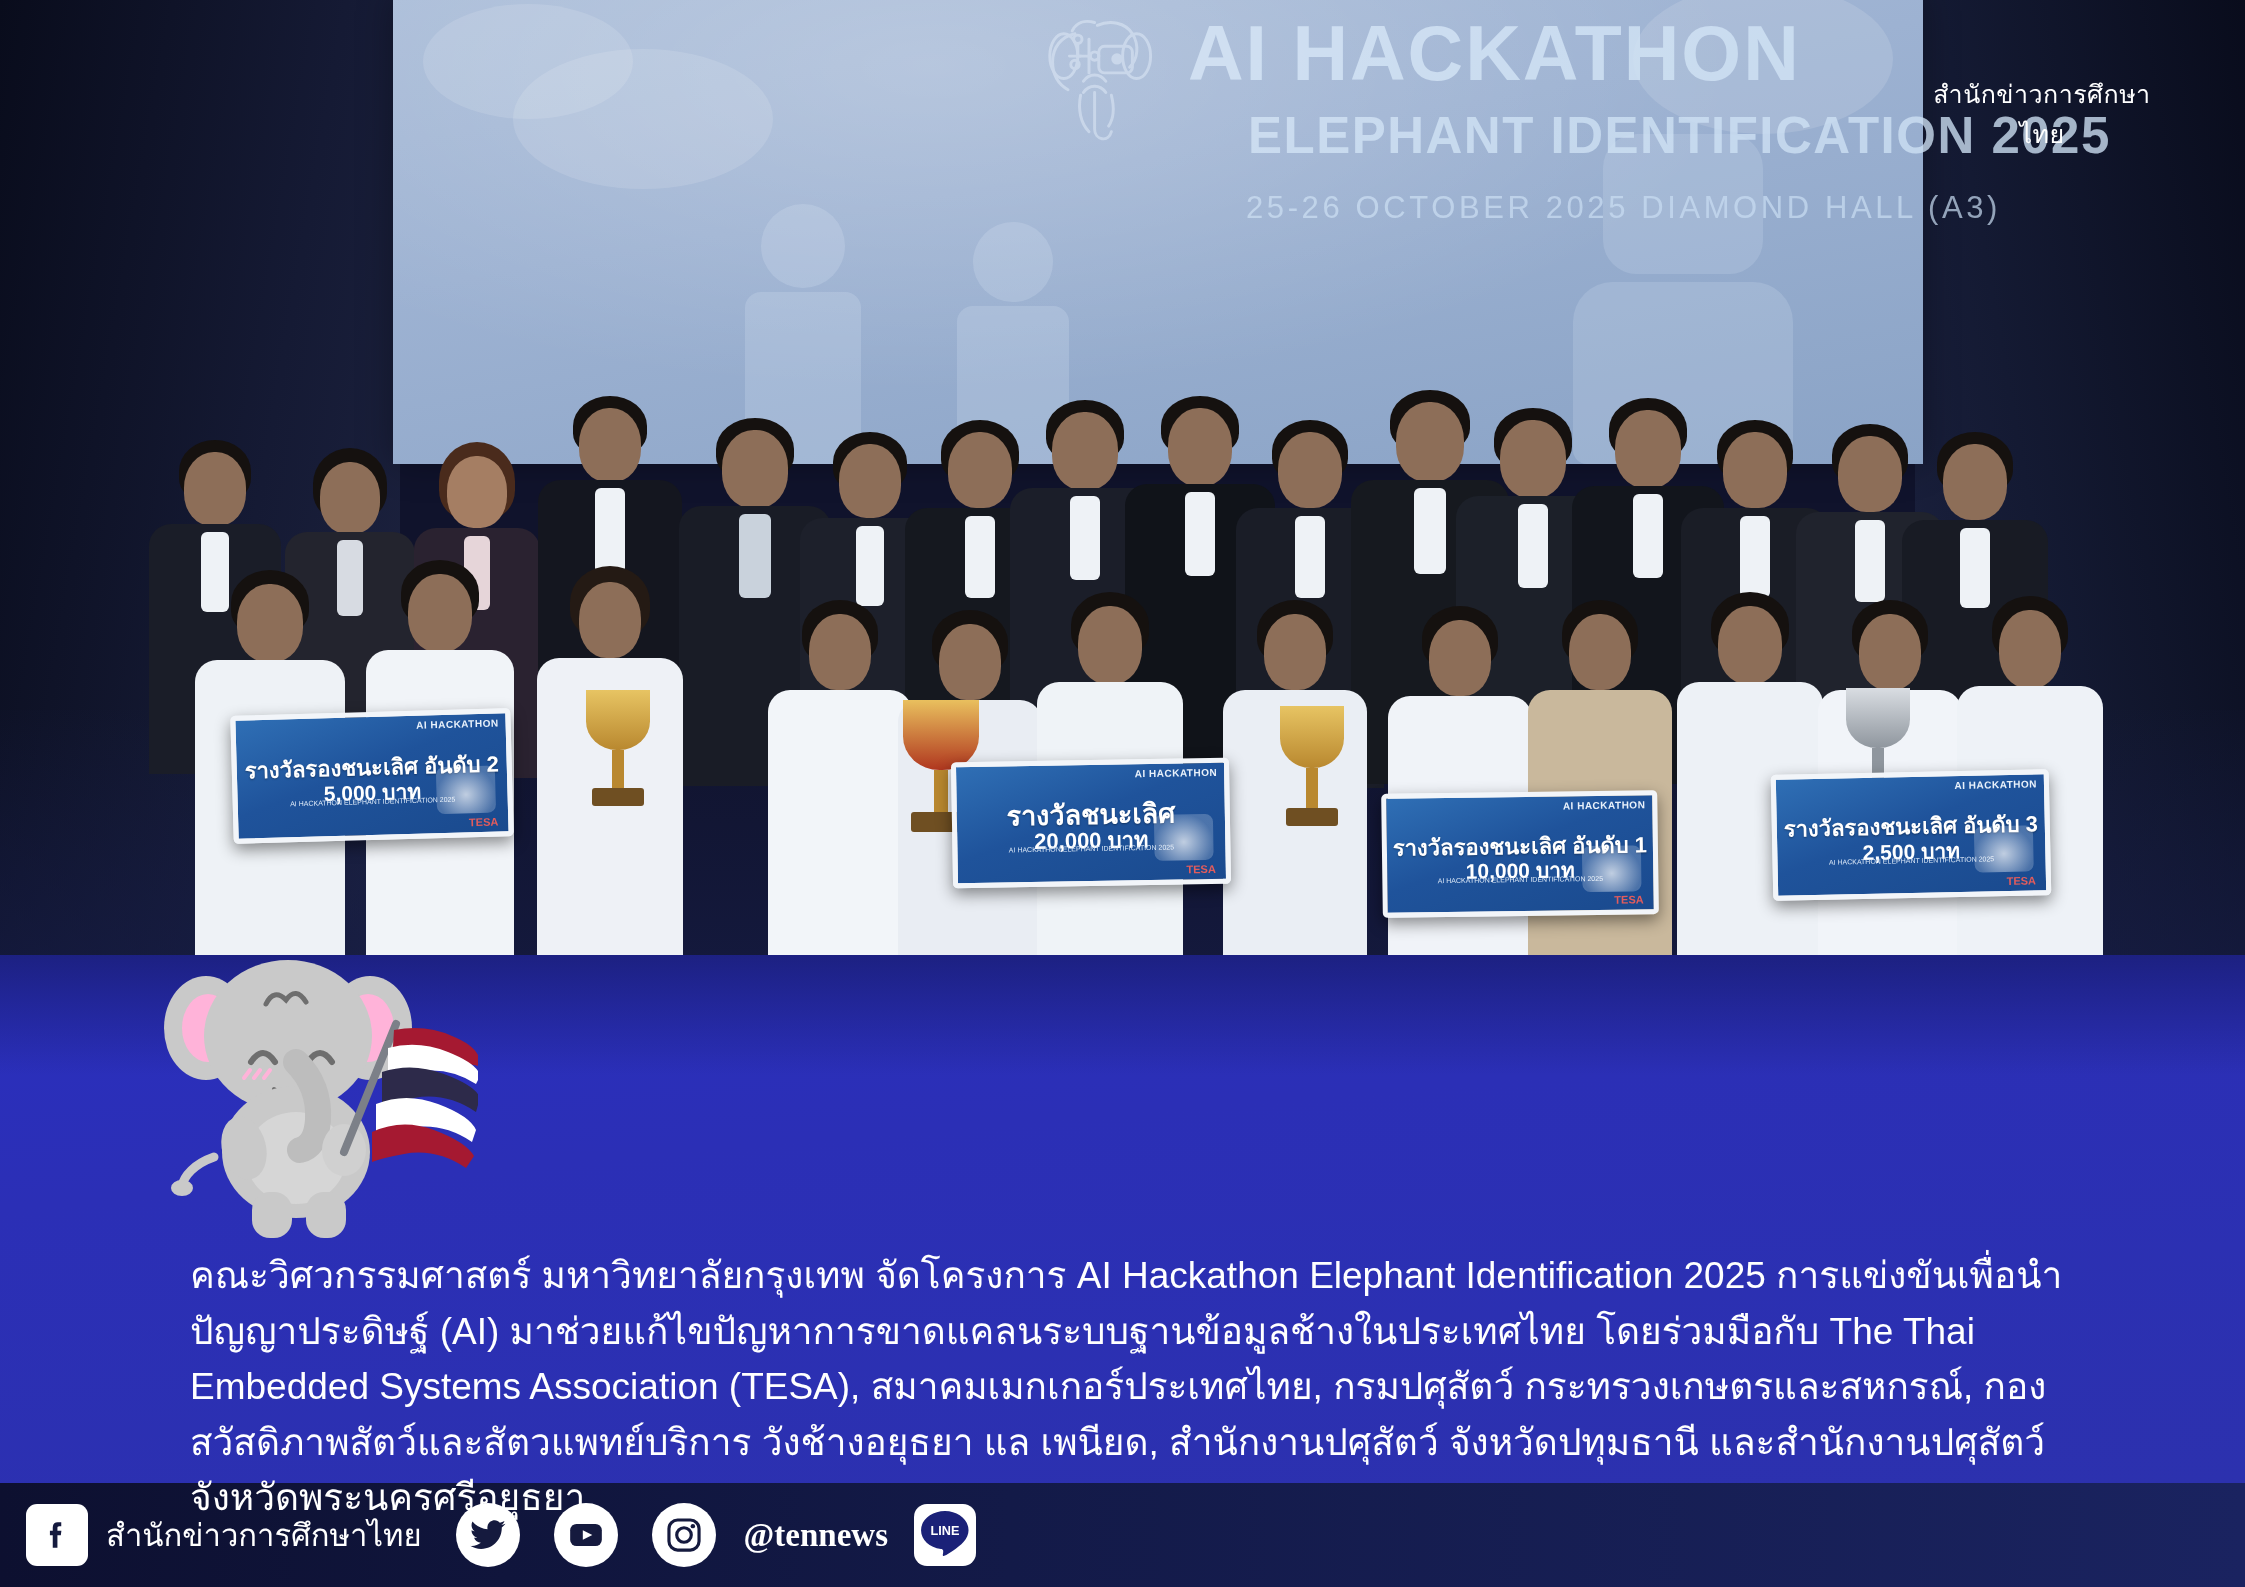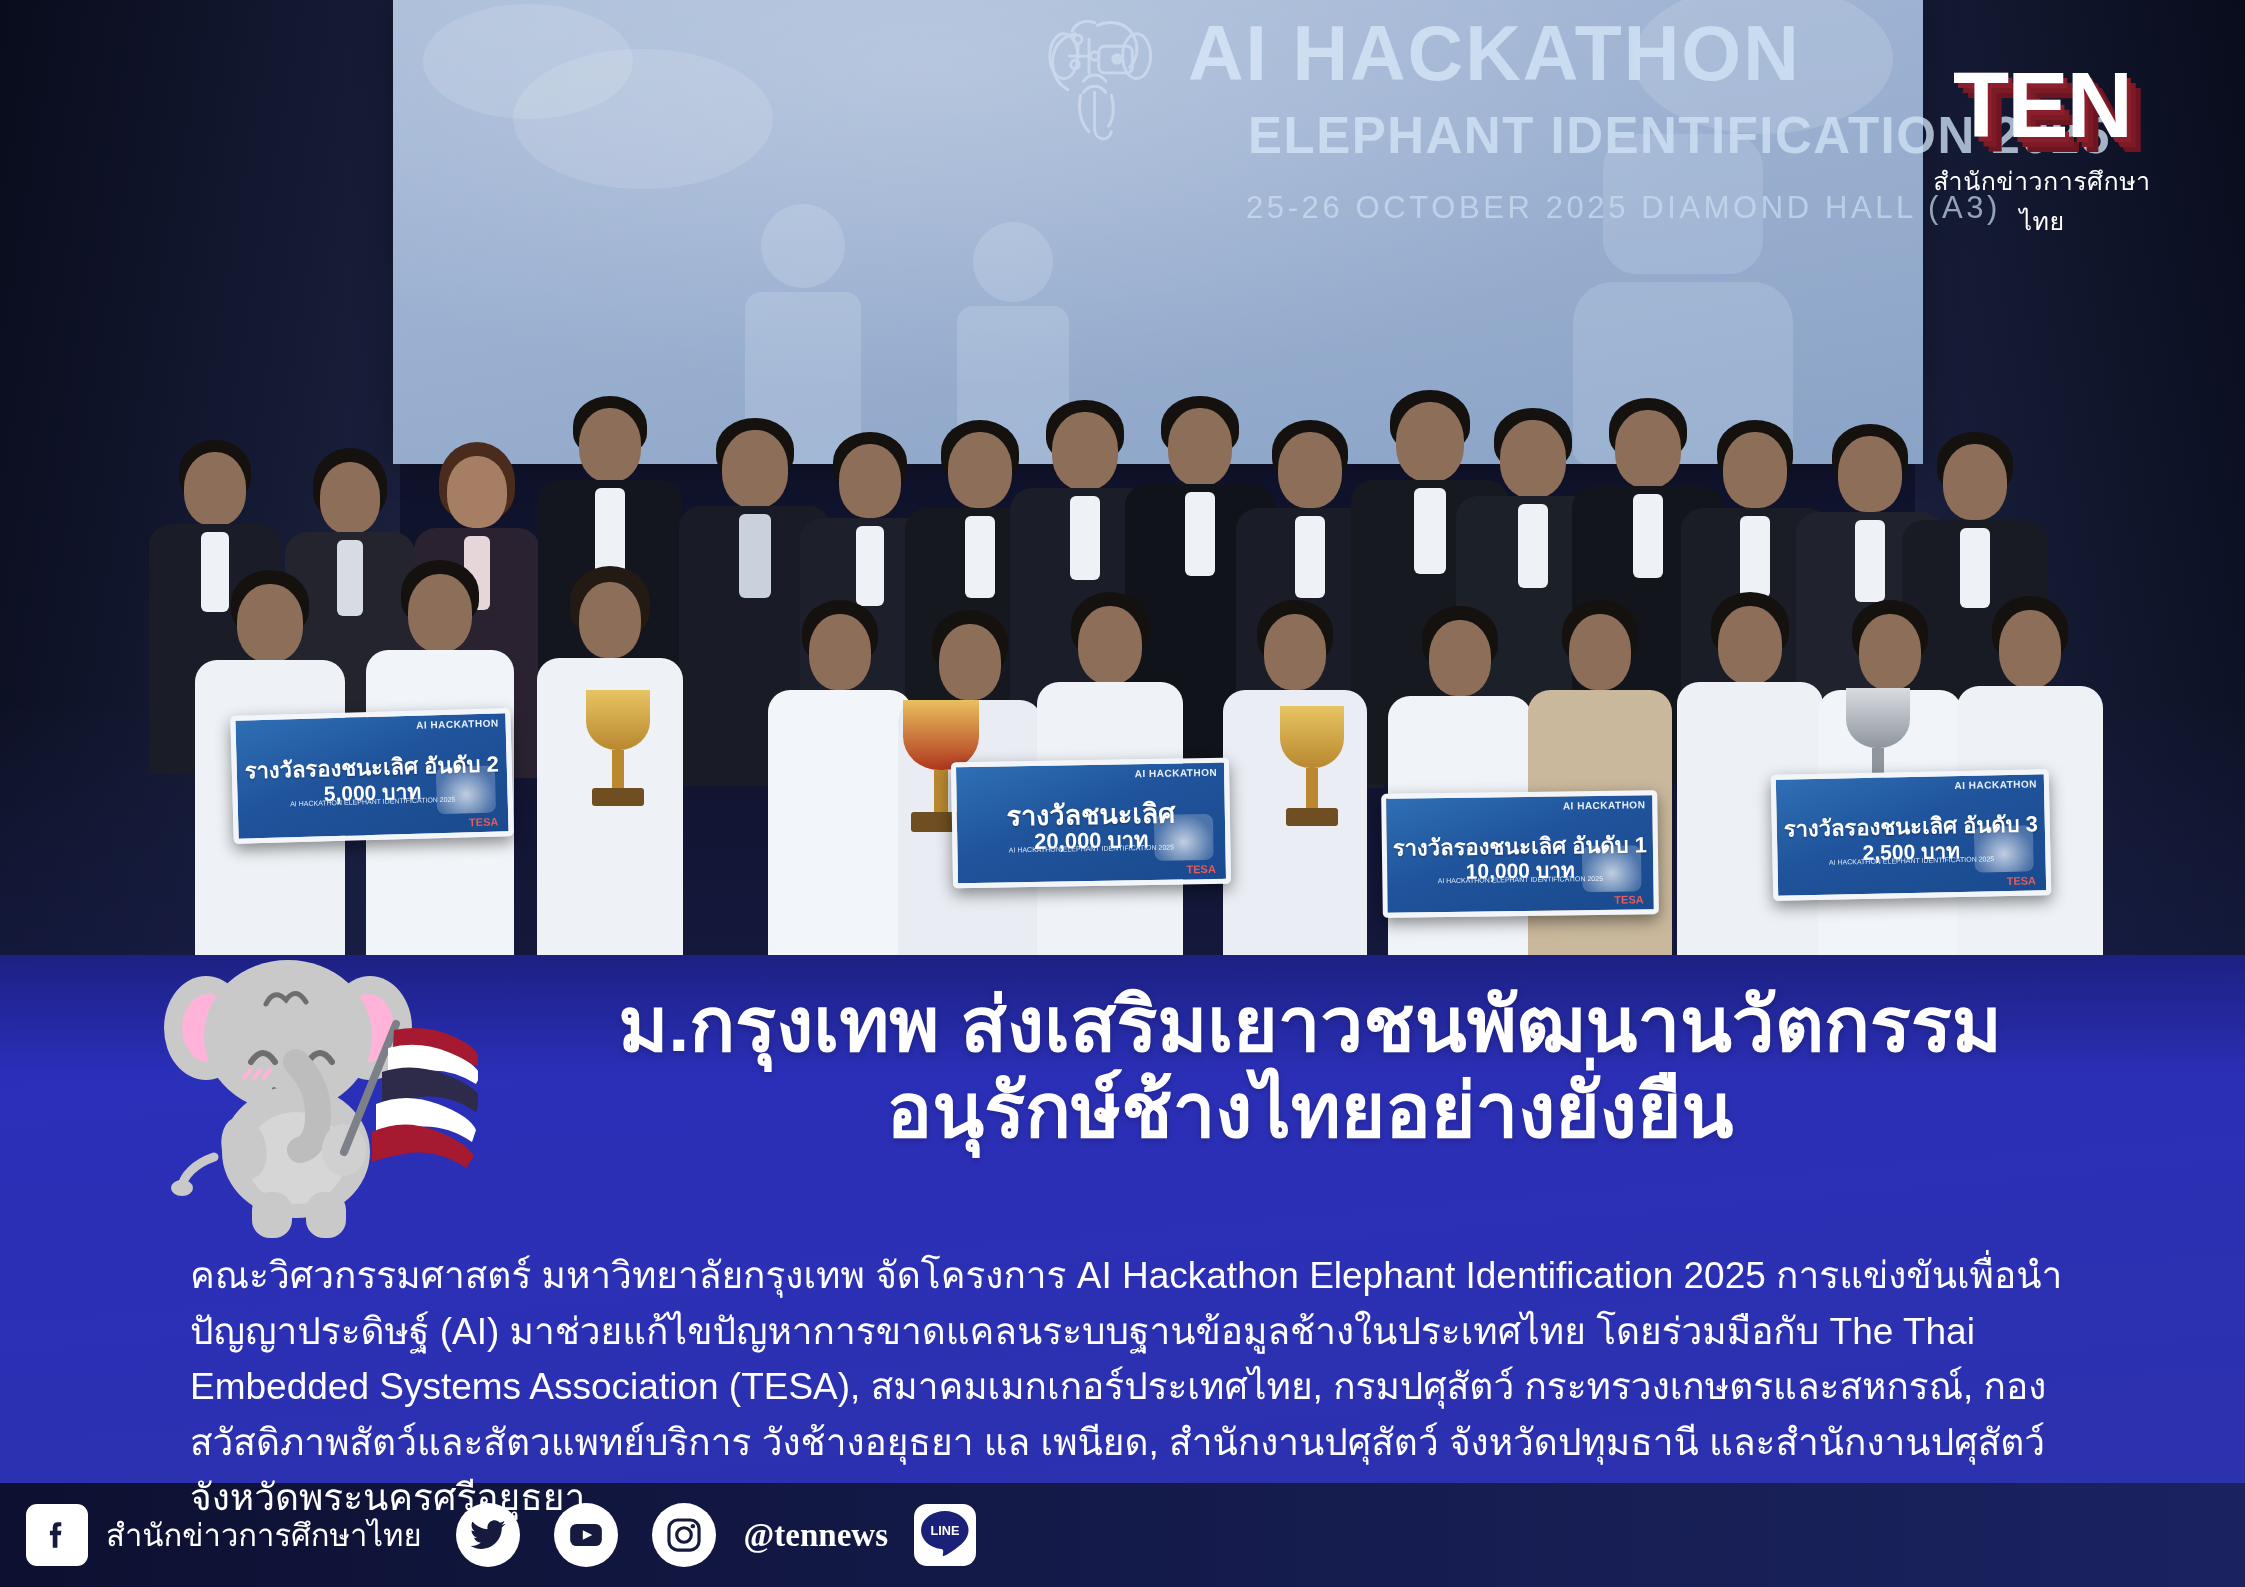--- a/index.html
+++ b/index.html
@@ -181,21 +181,20 @@
           <path d="M56 62c2 8 2 16-2 22"></path>
         </g>
       </svg>
 
       <div class="screen-txt line1">AI HACKATHON</div>
       <div class="screen-txt line2">ELEPHANT IDENTIFICATION 2025</div>
       <div class="screen-txt line3">25-26 OCTOBER 2025 DIAMOND HALL (A3)</div>
     </div>
 
     <div class="ten-wm">
-      <div class="ten-word">TEN</div>
       <div class="ten-sub">สำนักข่าวการศึกษาไทย</div>
     </div>
 
     <div class="stage-floor"></div>
 
     <div>
       <div class="person" style="left:150px;top:440px;width:130px;height:330px;">
         <div class="p-hair" style="top:0;width:72px;height:62px;"></div>
         <div class="p-head" style="top:12px;width:62px;height:74px;"></div>
         <div class="p-body" style="top:84px;width:132px;height:250px;background:#1a1d28;"></div>
@@ -458,24 +457,20 @@
 
     <g>
       <path d="M246 78 q32 -6 58 6 q30 12 28 30 l-12 -2 q-28 -14 -58 -6 q-18 4 -18 4 z" fill="#a51931"></path>
       <path d="M240 96 q30 -8 60 4 q30 12 32 24 l-4 8 q-28 -18 -60 -12 q-20 4 -28 6 z" fill="#ffffff"></path>
       <path d="M234 120 q30 -10 62 2 q32 12 36 24 l-4 14 q-30 -20 -62 -14 q-22 4 -32 8 z" fill="#2d2a4a"></path>
       <path d="M228 152 q30 -12 62 0 q32 12 38 26 l-4 12 q-30 -20 -62 -14 q-22 4 -34 10 z" fill="#ffffff"></path>
       <path d="M224 180 q30 -14 62 -2 q32 12 40 26 l-8 12 q-30 -20 -62 -14 q-22 4 -32 8 z" fill="#a51931"></path>
     </g>
   </svg>
 
-  <div class="headline">
-    <span>ม.กรุงเทพ ส่งเสริมเยาวชนพัฒนานวัตกรรม</span>
-    <span class="hl2">อนุรักษ์ช้างไทยอย่างยั่งยืน</span>
-  </div>
 
   <div class="body-copy">คณะวิศวกรรมศาสตร์ มหาวิทยาลัยกรุงเทพ จัดโครงการ AI Hackathon Elephant Identification 2025 การแข่งขันเพื่อนำปัญญาประดิษฐ์ (AI) มาช่วยแก้ไขปัญหาการขาดแคลนระบบฐานข้อมูลช้างในประเทศไทย โดยร่วมมือกับ The Thai Embedded Systems Association (TESA), สมาคมเมกเกอร์ประเทศไทย, กรมปศุสัตว์ กระทรวงเกษตรและสหกรณ์, กองสวัสดิภาพสัตว์และสัตวแพทย์บริการ วังช้างอยุธยา แล เพนียด, สำนักงานปศุสัตว์ จังหวัดปทุมธานี และสำนักงานปศุสัตว์ จังหวัดพระนครศรีอยุธยา</div>
 
   <div class="footer">
 
     <div class="fb-tile">
       <svg viewBox="0 0 24 24" fill="#151a3e">
         <path d="M15 3h-2.5C10 3 9 4.6 9 6.8V9H7v3.2h2V21h3.3v-8.8h2.4l.4-3.2h-2.8V7.2c0-.8.2-1.3 1.3-1.3H15V3z"></path>
       </svg>
     </div>

